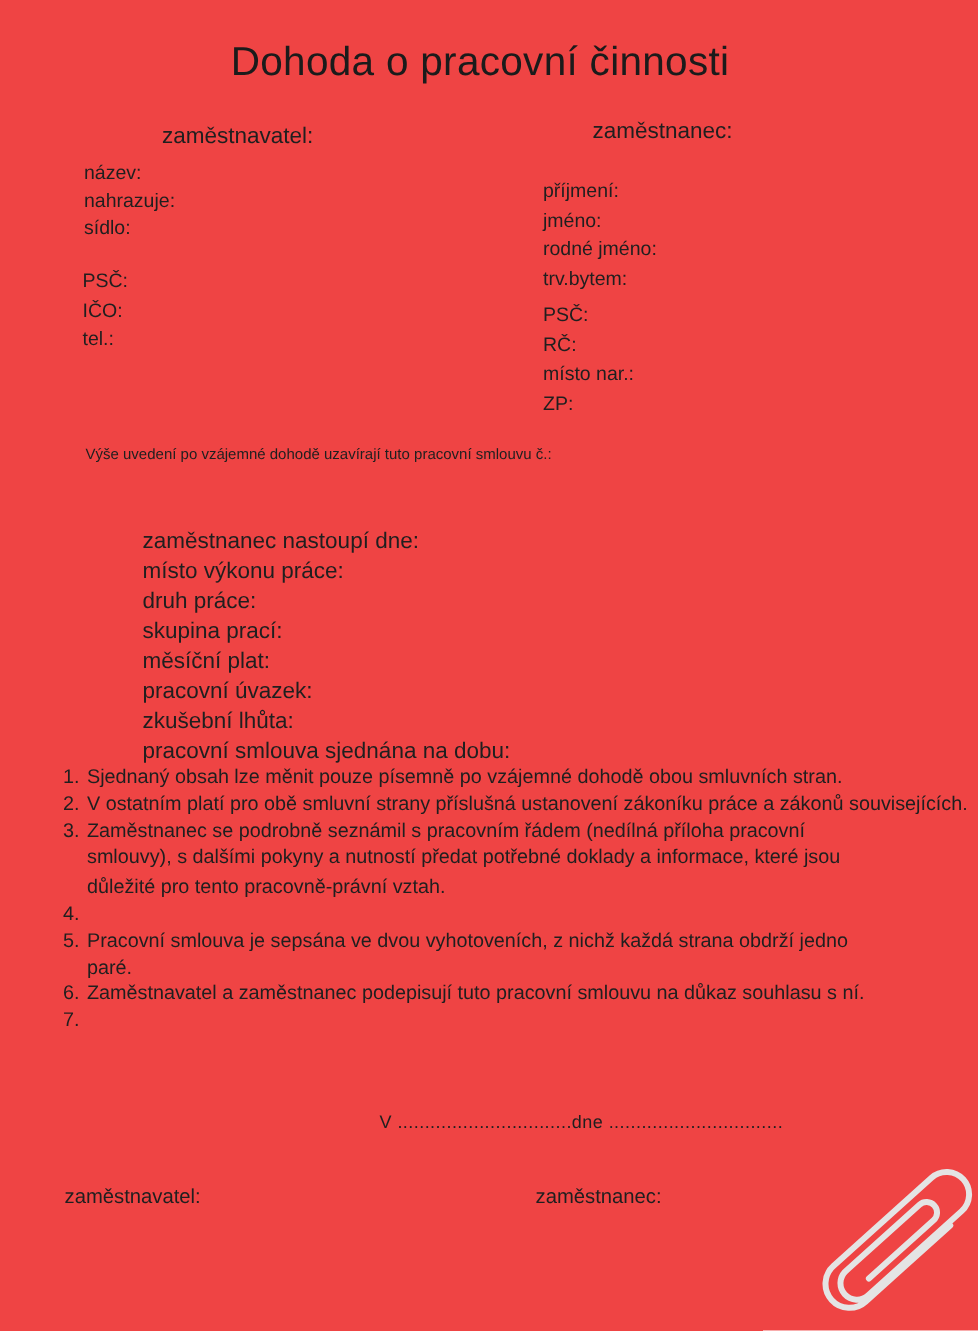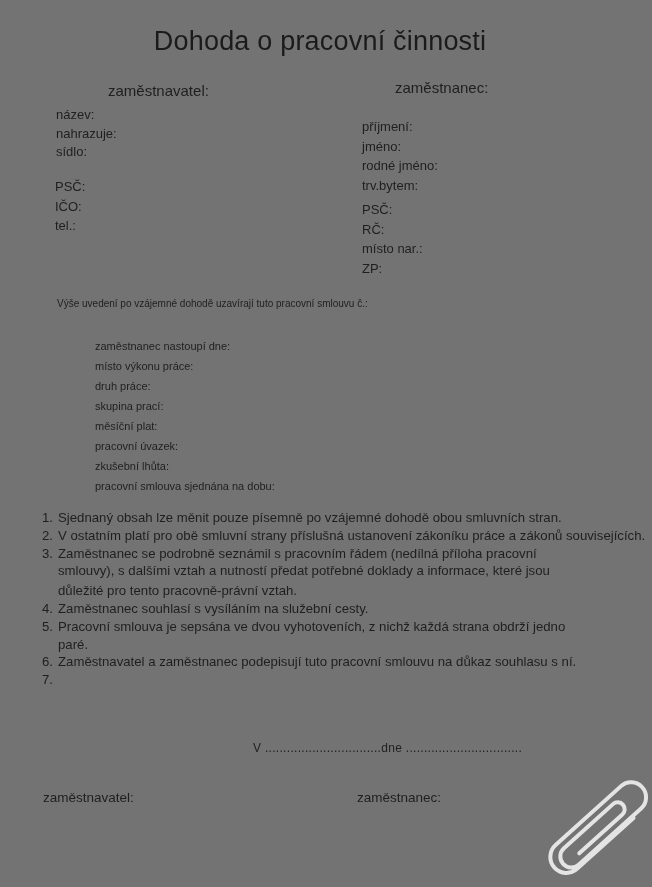--- a/index.html
+++ b/index.html
@@ -1,20 +1,20 @@
 <!DOCTYPE html>
 <html><head>
 <meta charset="utf-8">
 <style>
   html, body { margin: 0; padding: 0; background: #ffffff; }
   .page {
     position: relative;
     width: 652px;
     height: 887px;
-    background: #737373;
+    background: #ef4444;
     font-family: "Liberation Sans", sans-serif;
     color: #1f1f1f;
     overflow: hidden;
   }
   .abs { position: absolute; }
 
   .doc-title {
     left: 0; top: 26px; width: 640px;
     text-align: center;
     font-size: 27px;
@@ -23,21 +23,21 @@
   }
 
   .party-heading { font-size: 15px; }
 
   .field-block { font-size: 13px; line-height: 18.5px; }
   .field-block.tall { line-height: 19.5px; }
   .field-line { white-space: nowrap; }
 
   .intro-line { font-size: 10px; white-space: nowrap; }
 
-  .contract-fields { font-size: 11px; line-height: 20px; }
+  .contract-fields { font-size: 15px; line-height: 20px; margin-top: 15px; }
 
   .terms { font-size: 13.2px; line-height: 17.8px; }
   .term-row { display: flex; }
   .term-num { width: 16px; flex: 0 0 16px; }
   .term-text { white-space: nowrap; text-align: center; }
 
   .place-date { font-size: 12px; white-space: nowrap; letter-spacing: 0.3px; }
 
   .sig-label { font-size: 13.5px; white-space: nowrap; }
 
@@ -98,29 +98,28 @@
     <div class="term-row">
       <span class="term-num">2.</span>
       <span class="term-text">V ostatním platí pro obě smluvní strany příslušná ustanovení zákoníku práce a zákonů souvisejících.</span>
     </div>
     <div class="term-row">
       <span class="term-num">3.</span>
       <span class="term-text">Zaměstnanec se podrobně seznámil s pracovním řádem (nedílná příloha pracovní</span>
     </div>
     <div class="term-row">
       <span class="term-num"></span>
-      <span class="term-text">smlouvy), s dalšími vztah a nutností předat potřebné doklady a informace, které jsou</span>
+      <span class="term-text">smlouvy), s dalšími pokyny a nutností předat potřebné doklady a informace, které jsou</span>
     </div>
     <div class="term-row" style="margin-top:2px;">
       <span class="term-num"></span>
       <span class="term-text">důležité pro tento pracovně-právní vztah.</span>
     </div>
     <div class="term-row">
       <span class="term-num">4.</span>
-      <span class="term-text">Zaměstnanec souhlasí s vysíláním na služební cesty.</span>
     </div>
     <div class="term-row">
       <span class="term-num">5.</span>
       <span class="term-text">Pracovní smlouva je sepsána ve dvou vyhotoveních, z nichž každá strana obdrží jedno</span>
     </div>
     <div class="term-row">
       <span class="term-num"></span>
       <span class="term-text">paré.</span>
     </div>
     <div class="term-row">

